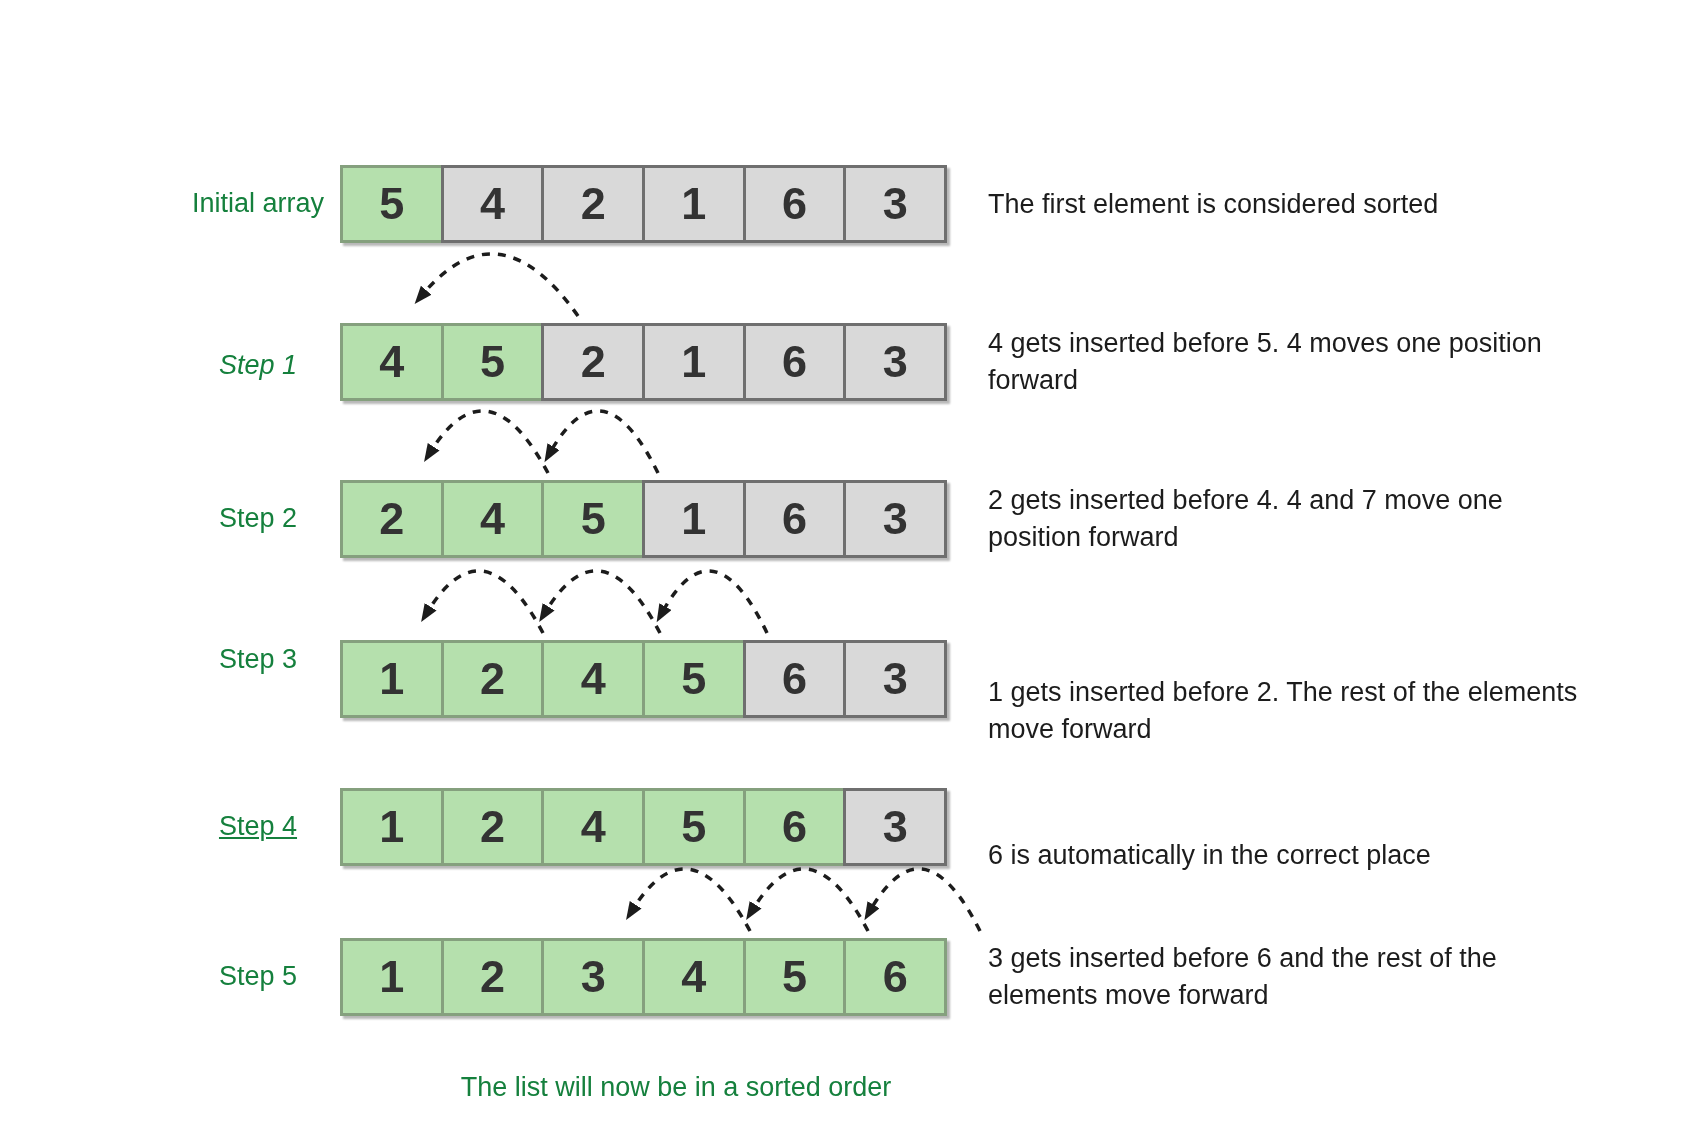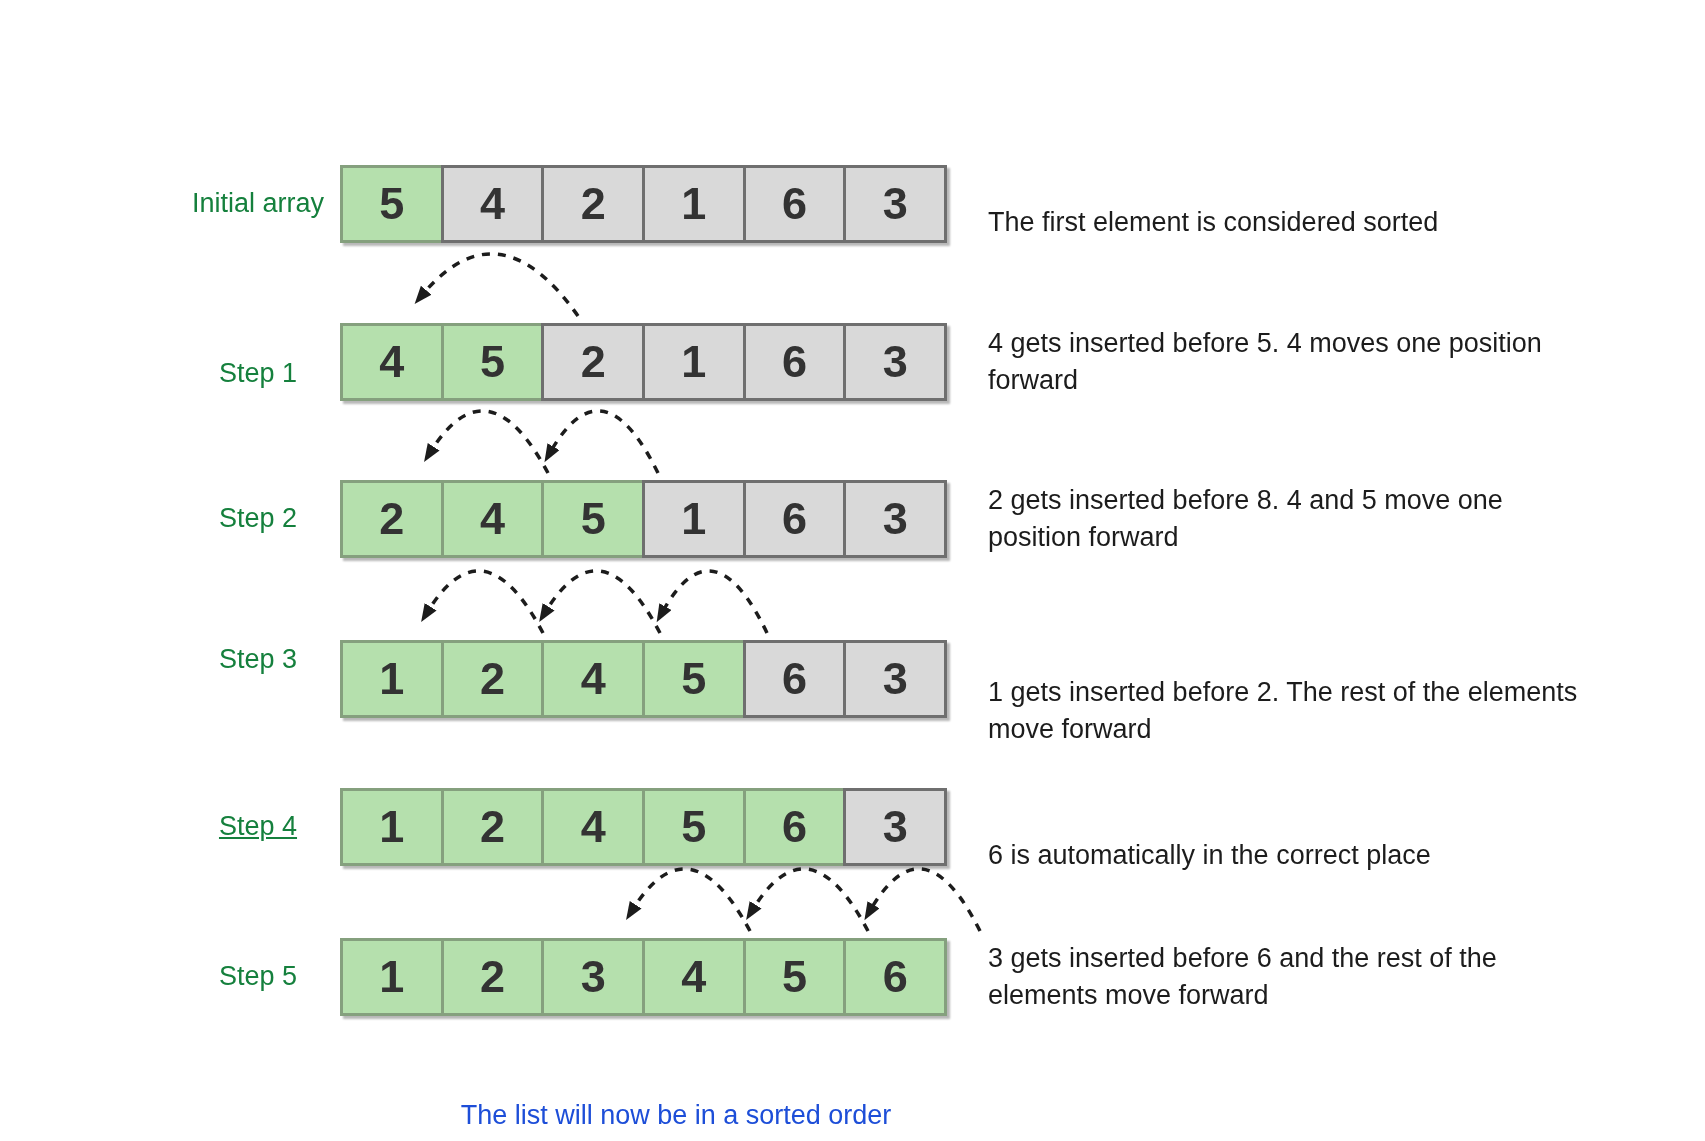--- a/index.html
+++ b/index.html
@@ -26,21 +26,21 @@
   }
   .cell + .cell{margin-left:-3px;}
   .cell.sorted{background:#b5e0ad;border-color:#85a07e;}
   .caption{
     position:absolute;left:988px;width:612px;display:flex;align-items:center;
     font-size:27px;line-height:1.36;color:#1c1c1c;
   }
   .arrow-strip{position:absolute;left:340px;overflow:visible;}
   .footer{
     position:absolute;top:1072px;left:0;width:1352px;text-align:center;
-    font-size:27px;color:#1d4ed8;margin-top:28px;
+    font-size:27px;color:#15803d;
   }
 </style>
 </head>
 <body>
 
 <div id="stage">
   <svg width="0" height="0" aria-hidden="true">
     <defs>
       <marker id="ah" markerUnits="userSpaceOnUse" markerWidth="22" markerHeight="18" refX="5" refY="7" orient="auto">
         <path d="M0,0 L18,7 L0,14 Z" fill="#1c1c1c"></path>
@@ -52,22 +52,22 @@
   <div id="rows">
       <div class="row-label" style="top: 188px;">Initial array</div>
       <div class="array-box" style="top: 165px;">
         <div class="cell sorted">5</div>
         <div class="cell">4</div>
         <div class="cell">2</div>
         <div class="cell">1</div>
         <div class="cell">6</div>
         <div class="cell">3</div>
       </div>
-      <div class="caption" style="top: 183px; height: 78px; text-align: center;">The first element is considered sorted</div>
-      <div class="row-label" style="top: 358px;">Step 1</div>
+      <div class="caption" style="top: 165px; height: 78px; text-align: center;">The first element is considered sorted</div>
+      <div class="row-label" style="top: 350px; font-style: italic;">Step 1</div>
       <div class="array-box" style="top: 323px;">
         <div class="cell sorted">4</div>
         <div class="cell sorted">5</div>
         <div class="cell">2</div>
         <div class="cell">1</div>
         <div class="cell">6</div>
         <div class="cell">3</div>
       </div>
       <div class="caption" style="top: 323px; height: 78px;">4 gets inserted before 5. 4 moves one position forward</div>
       <svg class="arrow-strip" width="660" height="79" viewBox="0 0 660 79" style="top: 244px;">
@@ -75,21 +75,21 @@
       </svg>
       <div class="row-label" style="top: 503px;">Step 2</div>
       <div class="array-box" style="top: 480px;">
         <div class="cell sorted">2</div>
         <div class="cell sorted">4</div>
         <div class="cell sorted">5</div>
         <div class="cell">1</div>
         <div class="cell">6</div>
         <div class="cell">3</div>
       </div>
-      <div class="caption" style="top: 480px; height: 78px;">2 gets inserted before 8. 4 and 5 move one position forward</div>
+      <div class="caption" style="top: 480px; height: 78px;">2 gets inserted before 4. 4 and 7 move one position forward</div>
       <svg class="arrow-strip" width="660" height="79" viewBox="0 0 660 79" style="top: 401px;">
         <path d="M 208 72 Q 148 -40 91 50" fill="none" stroke="#1c1c1c" stroke-width="3.5" stroke-dasharray="8 8" marker-end="url(#ah)"></path>
         <path d="M 318 72 Q 263 -40 211 50" fill="none" stroke="#1c1c1c" stroke-width="3.5" stroke-dasharray="8 8" marker-end="url(#ah)"></path>
       </svg>
       <div class="row-label" style="top: 644px;">Step 3</div>
       <div class="array-box" style="top: 640px;">
         <div class="cell sorted">1</div>
         <div class="cell sorted">2</div>
         <div class="cell sorted">4</div>
         <div class="cell sorted">5</div>

